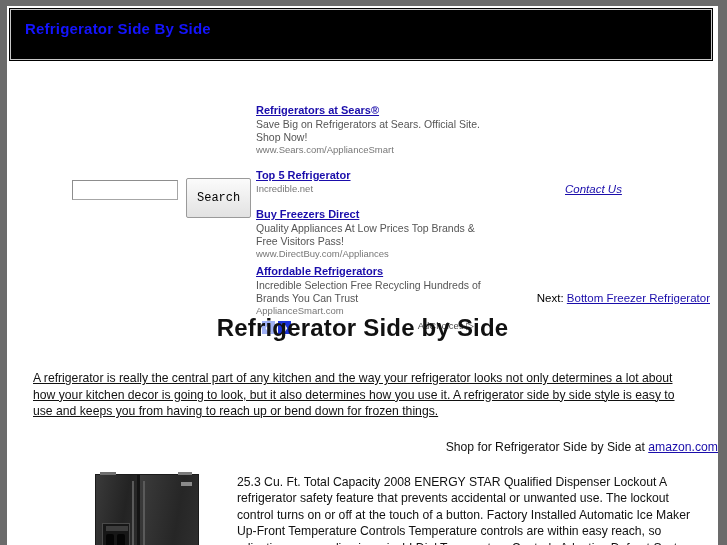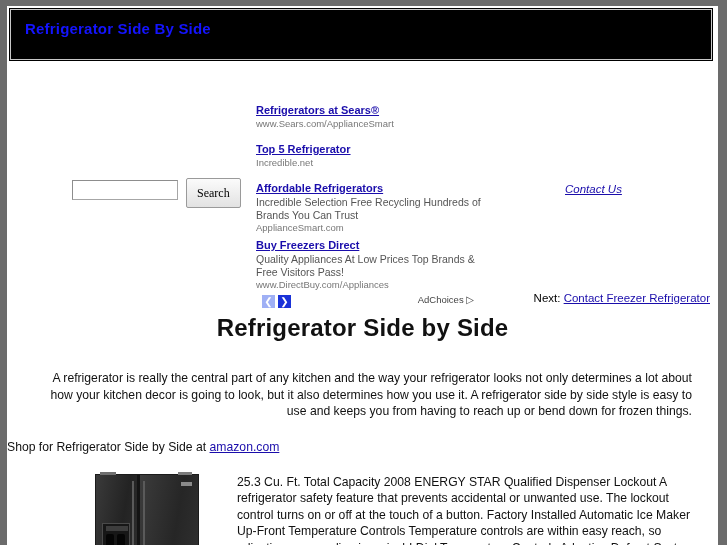--- a/index.html
+++ b/index.html
@@ -59,23 +59,23 @@
     border-top-color: #8d8d8d;
     border-left-color: #8d8d8d;
     background: #ffffff;
     font-family: "Liberation Sans", sans-serif;
     font-size: 11px;
     padding: 1px 3px;
     outline: none;
   }
   #search-button {
     position:absolute; left:114px; top:-2px;
-    height: 30px;
+    height: 40px;
     padding: 4px 10px;
-    font-family: Liberation Serif, serif;
+    font-family: Liberation Mono, monospace;
     font-size: 12px;
     color:#000;
     background: linear-gradient(#fbfbfb, #e2e2e2);
     border: 1px solid #9a9a9a;
     border-radius: 2px;
     cursor: pointer;
   }
 
   
   #ads {
@@ -160,25 +160,26 @@
     font-weight: bold;
     color: #111111;
     margin: 8px 0 0 0;
     letter-spacing: 0.2px;
   }
   #intro {
     margin: 28px 26px 0 26px;
     font-size: 12.2px;
     line-height: 16.5px;
     color: #111;
-    text-align: right;
+    text-align: left;
+    text-decoration: underline;
   }
   #shop-line {
     margin-top: 20px;
-    text-align: left;
+    text-align: right;
     font-size: 12.2px;
     color: #111;
   }
   #amazon-link { color:#1a0dab; text-decoration: underline; cursor: pointer; }
 
   #product-row {
     position: relative;
     margin-top: 20px;
     display: flex;
     align-items: flex-start;
@@ -244,57 +245,58 @@
 
       <div id="search-area">
         <input id="search-input" type="text" placeholder="" style="">
         <button id="search-button">Search</button>
       </div>
 
       <div id="ads">
 
         <div class="ad-unit">
           <a class="ad-title">Refrigerators at Sears®</a>
+          <div class="ad-desc">Save Big on Refrigerators at Sears. Official Site. Shop Now!</div>
           <div class="ad-url">www.Sears.com/ApplianceSmart</div>
         </div>
         <div class="ad-gap"></div>
 
         <div class="ad-unit">
           <a class="ad-title">Top 5 Refrigerator</a>
           <div class="ad-url">Incredible.net</div>
         </div>
         <div class="ad-gap"></div>
+
+        <div class="ad-unit">
+          <a class="ad-title">Buy Freezers Direct</a>
+          <div class="ad-desc">Quality Appliances At Low Prices Top Brands &amp; Free Visitors Pass!</div>
+          <div class="ad-url">www.DirectBuy.com/Appliances</div>
+        </div>
 
         <div class="ad-unit">
           <a class="ad-title">Affordable Refrigerators</a>
           <div class="ad-desc">Incredible Selection Free Recycling Hundreds of Brands You Can Trust</div>
           <div class="ad-url">ApplianceSmart.com</div>
-        </div>
-
-        <div class="ad-unit">
-          <a class="ad-title">Buy Freezers Direct</a>
-          <div class="ad-desc">Quality Appliances At Low Prices Top Brands &amp; Free Visitors Pass!</div>
-          <div class="ad-url">www.DirectBuy.com/Appliances</div>
         </div>
 
         <div id="ad-footer">
           <div class="navarrow" id="ad-prev">❮</div>
           <div class="navarrow" id="ad-next">❯</div>
           <div id="adchoices">
             <span>AdChoices</span>
             <span class="ac-tri">▷</span>
           </div>
         </div>
       </div>
 
       <a id="contact-link">Contact Us</a>
 
       <div id="next-line">
         <span class="nl-label">Next:</span>
-        <a id="next-link">Contact Freezer Refrigerator</a>
+        <a id="next-link">Bottom Freezer Refrigerator</a>
       </div>
     </div>
 
     <div id="main">
       <h1 id="page-heading">Refrigerator Side by Side</h1>
 
       <p id="intro">A refrigerator is really the central part of any kitchen and the way your refrigerator looks not only determines a lot about how your kitchen decor is going to look, but it also determines how you use it. A refrigerator side by side style is easy to use and keeps you from having to reach up or bend down for frozen things.</p>
 
       <div id="shop-line">
         <span>Shop for Refrigerator Side by Side at </span><a id="amazon-link">amazon.com</a>

